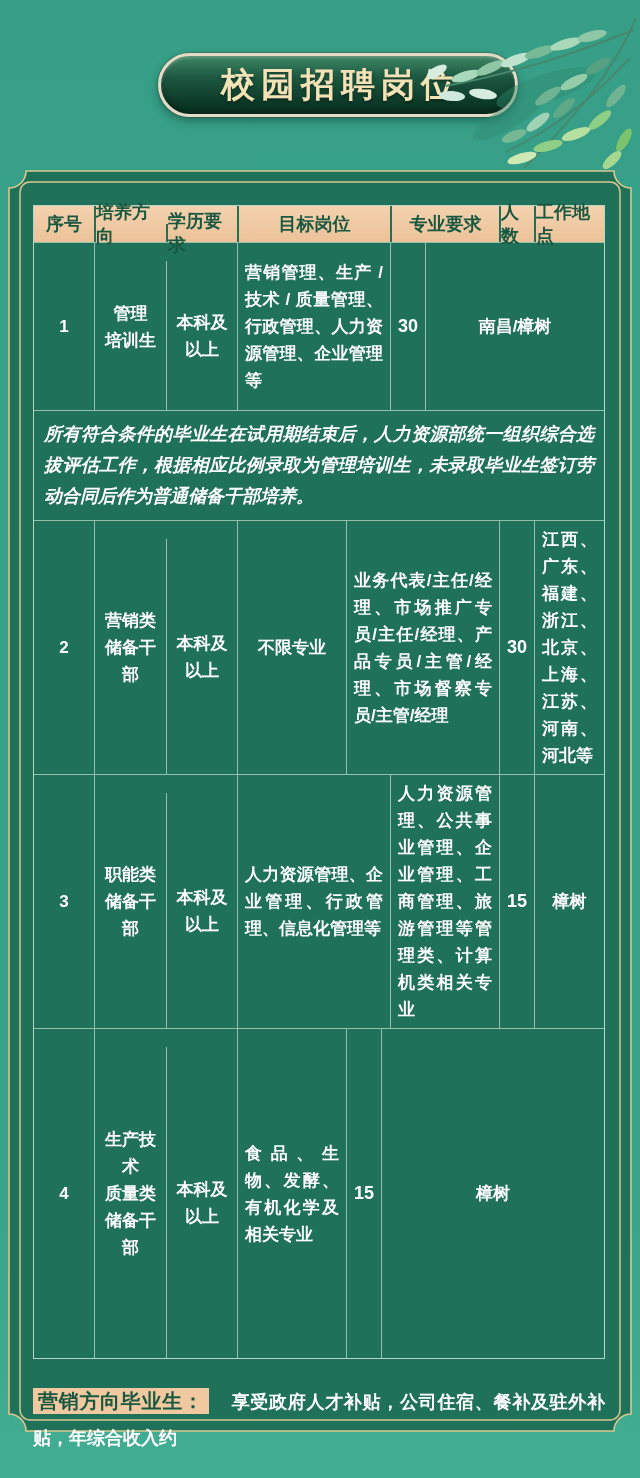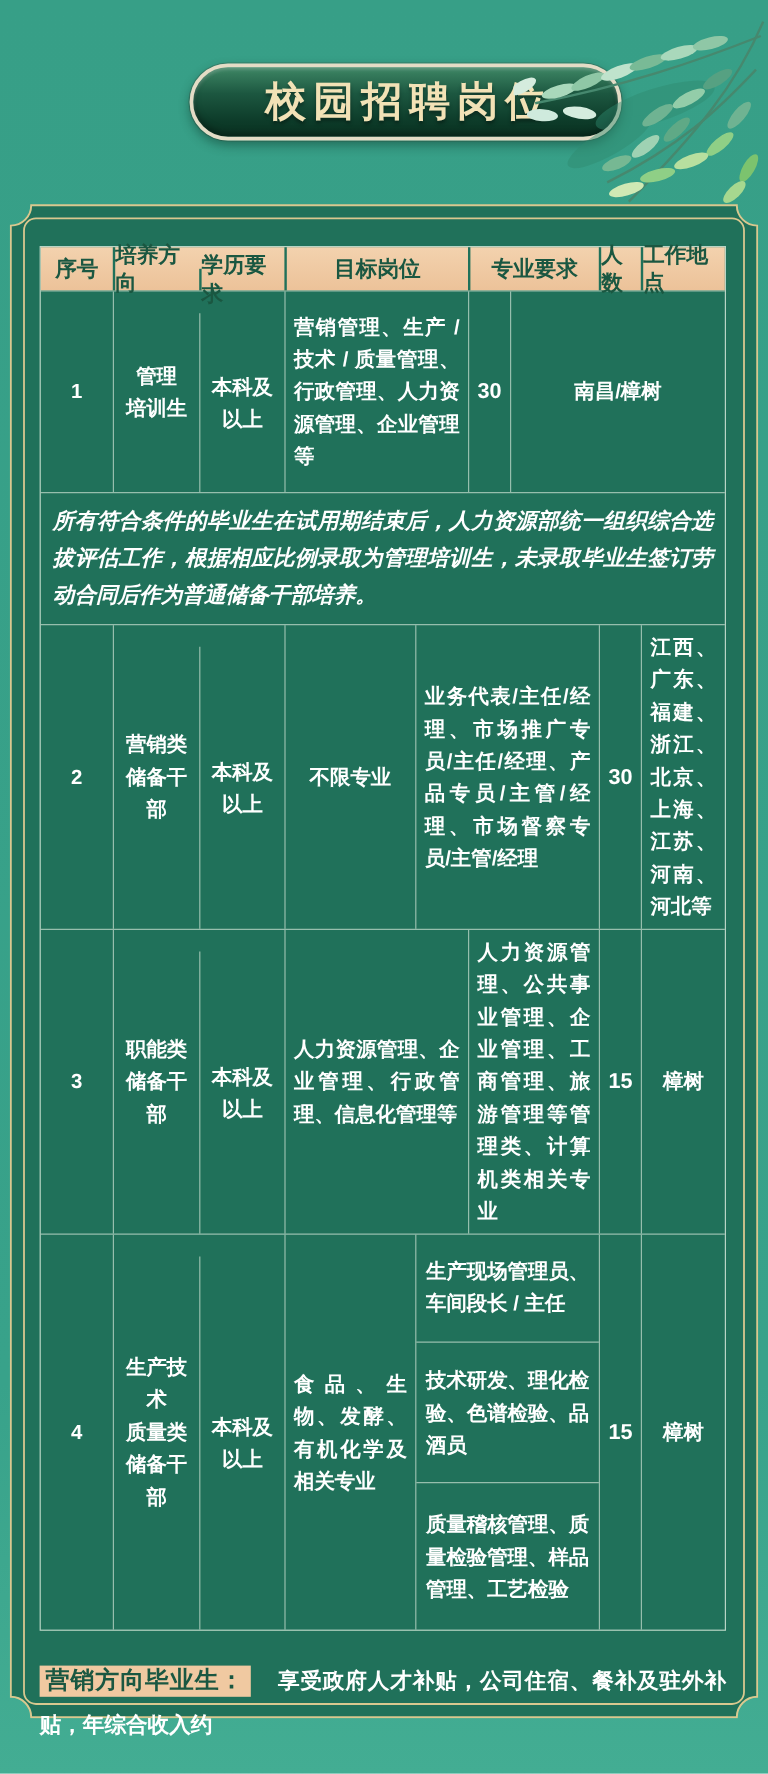--- a/index.html
+++ b/index.html
@@ -241,31 +241,20 @@
 质量类
 储备干部</div>
           </div>
           <div class="td c-edu">
             <div class="txt ctr">本科及
 以上</div>
           </div>
           <div class="td c-major">
             <div class="txt just">食品、生物、发酵、有机化学及相关专业</div>
           </div>
-          <div class="td c-target multi">
-            <div class="sub" style="flex-grow: 100;">
-              <div class="txt just">生产现场管理员、车间段长 / 主任</div>
-            </div>
-            <div class="sub" style="flex-grow: 104;">
-              <div class="txt just">技术研发、理化检验、色谱检验、品酒员</div>
-            </div>
-            <div class="sub" style="flex-grow: 126;">
-              <div class="txt just">质量稽核管理、质量检验管理、样品管理、工艺检验</div>
-            </div>
-          </div>
           <div class="td c-count">
             <div class="txt ctr" style="font-size: 18px;">15</div>
           </div>
           <div class="td c-loc">
             <div class="txt ctr">樟树</div>
           </div>
         </div>
       </div>
 
     <div class="footnotes">

